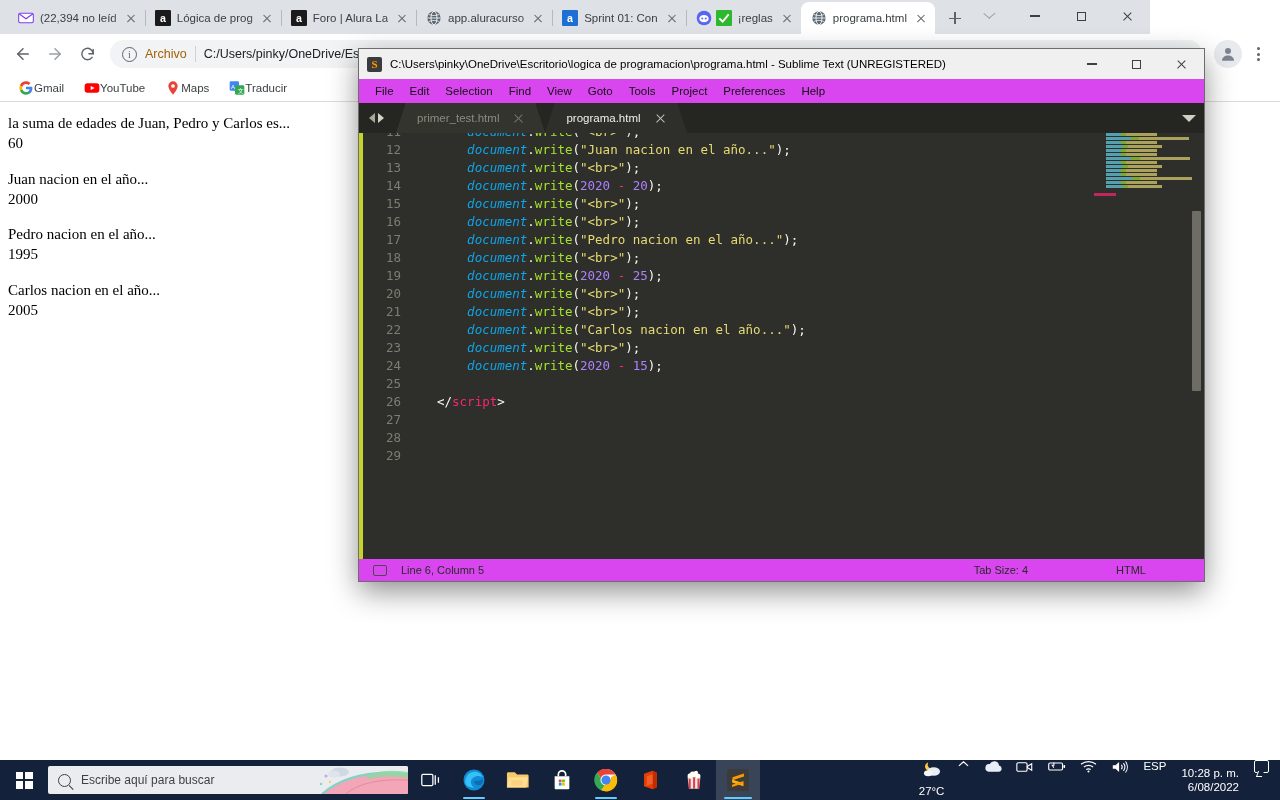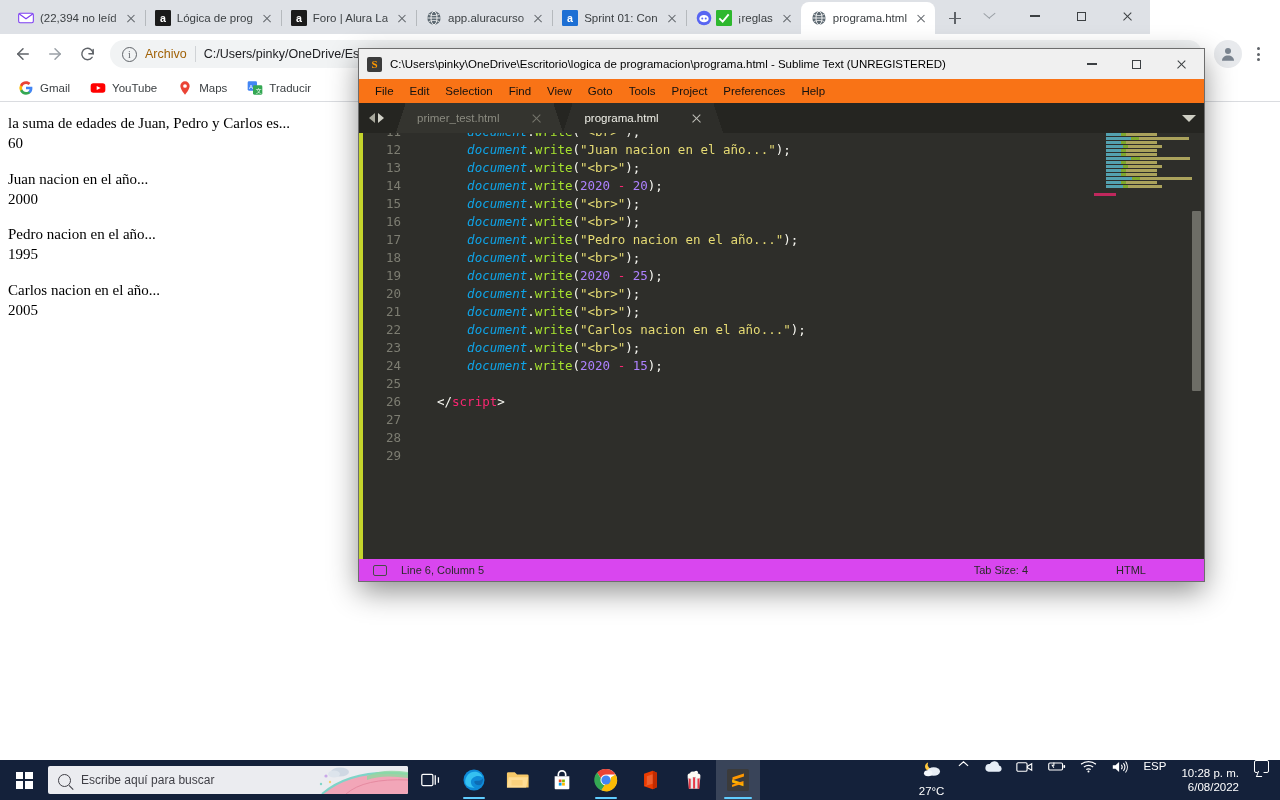--- a/index.html
+++ b/index.html
@@ -77,21 +77,21 @@
   .omni-url { overflow:hidden; text-overflow:clip; white-space:nowrap; }
   .avatar-btn { width:28px; height:28px; border-radius:50%; background:#e8eaed;
     display:flex; align-items:center; justify-content:center; margin-left:4px; }
   .kebab { width:28px; height:28px; display:flex; flex-direction:column; align-items:center; justify-content:center; gap:2.5px; }
   .kebab i { width:3px; height:3px; border-radius:50%; background:#5f6368; display:block; }
 
   .bookmarks {
     position:absolute; left:0; top:74px; width:1280px; height:28px; background:#fff;
     display:flex; align-items:center; padding:0 10px; gap:4px; border-bottom:1px solid #dadce0;
   }
-  .bm { display:flex; align-items:center; gap:6px; padding:3px 8px; border-radius:4px;
+  .bm { display:flex; align-items:center; gap:0; padding:3px 8px; border-radius:4px;
        font-size:11.5px; color:#3c4043; }
   .bm-ico { width:16px; height:16px; flex:0 0 16px; }
 
   .page-content {
     position:absolute; left:0; top:103px; width:1280px; height:657px; background:#fff;
     padding:10px 8px; font-family:"Liberation Serif", serif; font-size:15px; color:#000;
     line-height:1.35;
   }
   .page-content .blank { height:15px; }
 
@@ -106,35 +106,35 @@
     padding-left:8px; color:#000; font-size:11.5px; flex:0 0 30px;
   }
   .st-logo { width:15px; height:15px; background:#3b3b3b; border-radius:2px;
     display:flex; align-items:center; justify-content:center; color:#ff9800; font-size:11px; font-weight:bold;
     font-family:"Liberation Serif", serif; flex:0 0 15px;}
   .st-title-text { flex:1; white-space:nowrap; overflow:hidden; }
   .st-winctrls { display:flex; height:30px; }
   .st-wb { width:45px; height:30px; display:flex; align-items:center; justify-content:center; }
 
   .st-menubar {
-    height:24px; background:#f97316; display:flex; align-items:center; padding-left:8px;
+    height:24px; background:#d946ef; display:flex; align-items:center; padding-left:8px;
     font-size:11.5px; color:#111; flex:0 0 24px; gap:0;
   }
   .st-menu { padding:3px 8px; white-space:nowrap; }
 
   .st-tabbar {
     height:30px; background:#252521; display:flex; align-items:stretch; flex:0 0 30px;
     position:relative;
   }
   .st-arrows { width:34px; display:flex; align-items:center; justify-content:center; gap:3px; color:#9a9a90; }
   .st-arr { width:0; height:0; border-top:5px solid transparent; border-bottom:5px solid transparent; }
   .st-arr.l { border-right:6px solid #a8a89c; }
   .st-arr.r { border-left:6px solid #d2d2c8; }
   .st-tab {
-    display:flex; align-items:center; gap:32px; padding:0 12px; font-size:11.5px;
+    display:flex; align-items:center; gap:14px; padding:0 12px; font-size:11.5px;
     position:relative;
     text-align:center;
   }
   .st-tab.inactive { background:#34342f; color:#8b8b80; }
   .st-tab.active { background:#2e2e2a; color:#f0f0e8; }
   .st-tab::before, .st-tab::after {
     content:""; position:absolute; top:0; width:10px; height:100%;
   }
   .st-tab.inactive::before { left:-9px; background:linear-gradient(to bottom right, transparent 49%, #34342f 50%); }
   .st-tab.inactive::after { right:-9px; background:linear-gradient(to bottom left, transparent 49%, #34342f 50%); }

